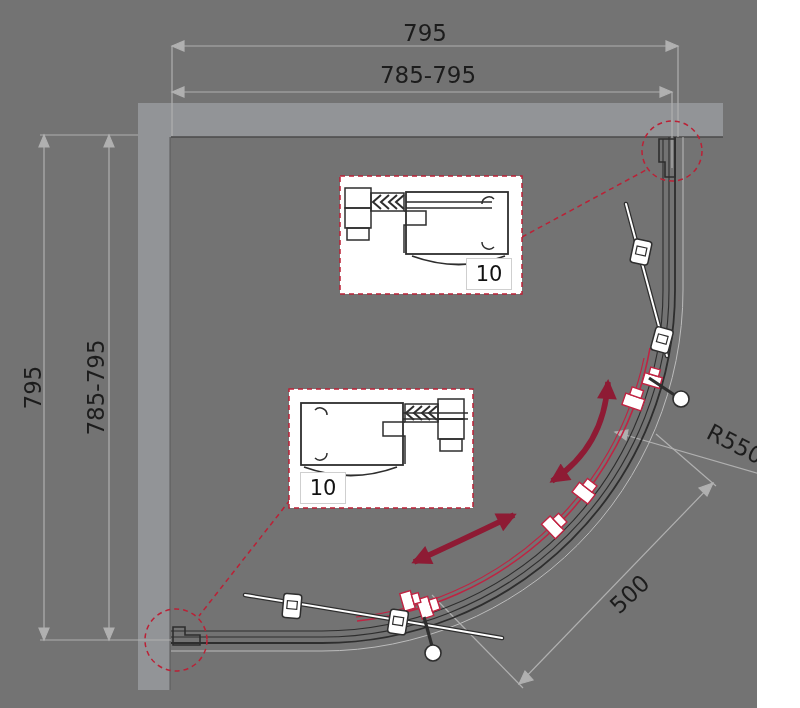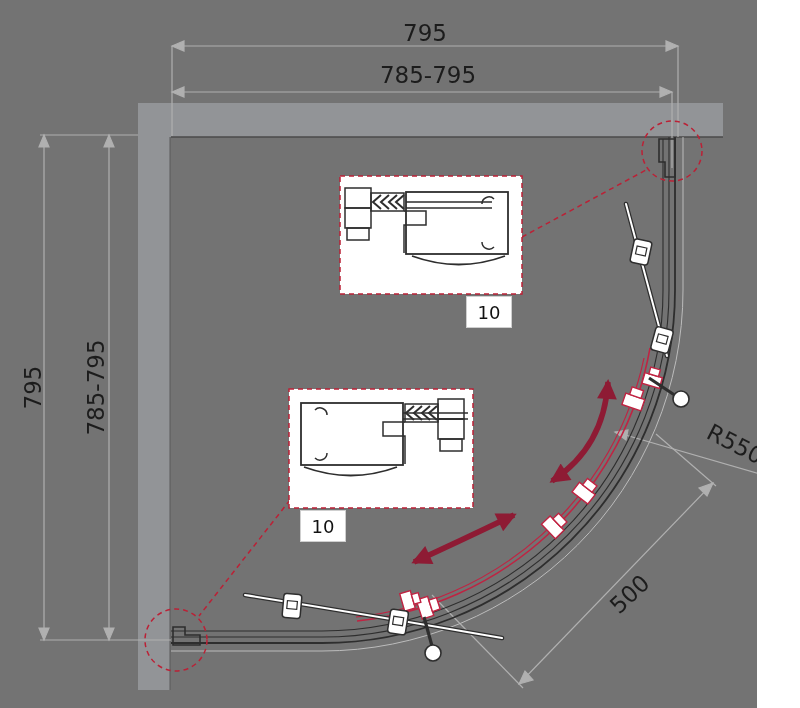--- a/index.html
+++ b/index.html
@@ -3,21 +3,21 @@
 <meta charset="utf-8">
 <style>
   html,body{margin:0;padding:0;background:#fff;}
   #stage{position:relative;width:757px;height:708px;background:#737373;overflow:hidden;
          font-family:"DejaVu Sans","Liberation Sans",sans-serif;}
   #stage svg{position:absolute;left:0;top:0;}
   .dim-label{position:absolute;color:#1c1c1c;font-size:23px;text-align:center;line-height:1;
              white-space:nowrap;}
   .rot-left{transform:rotate(-90deg);transform-origin:center;}
   .detail-num{position:absolute;width:44px;height:30px;background:#fff;border:1px solid #cfcfcf;
-              color:#111;font-size:18px;display:flex;align-items:center;justify-content:center;margin-top:38px;}
+              color:#111;font-size:21px;display:flex;align-items:center;justify-content:center;}
 </style>
 </head>
 <body>
 
 <div id="stage">
 
 <svg width="800" height="708" viewBox="0 0 800 708">
   <defs>
     <marker id="mar" viewBox="0 0 10 10" refX="8.5" refY="5" markerWidth="5" markerHeight="3.6" orient="auto-start-reverse">
           <path d="M0,0 L10,5 L0,10 z" fill="#8e1b34"></path>

